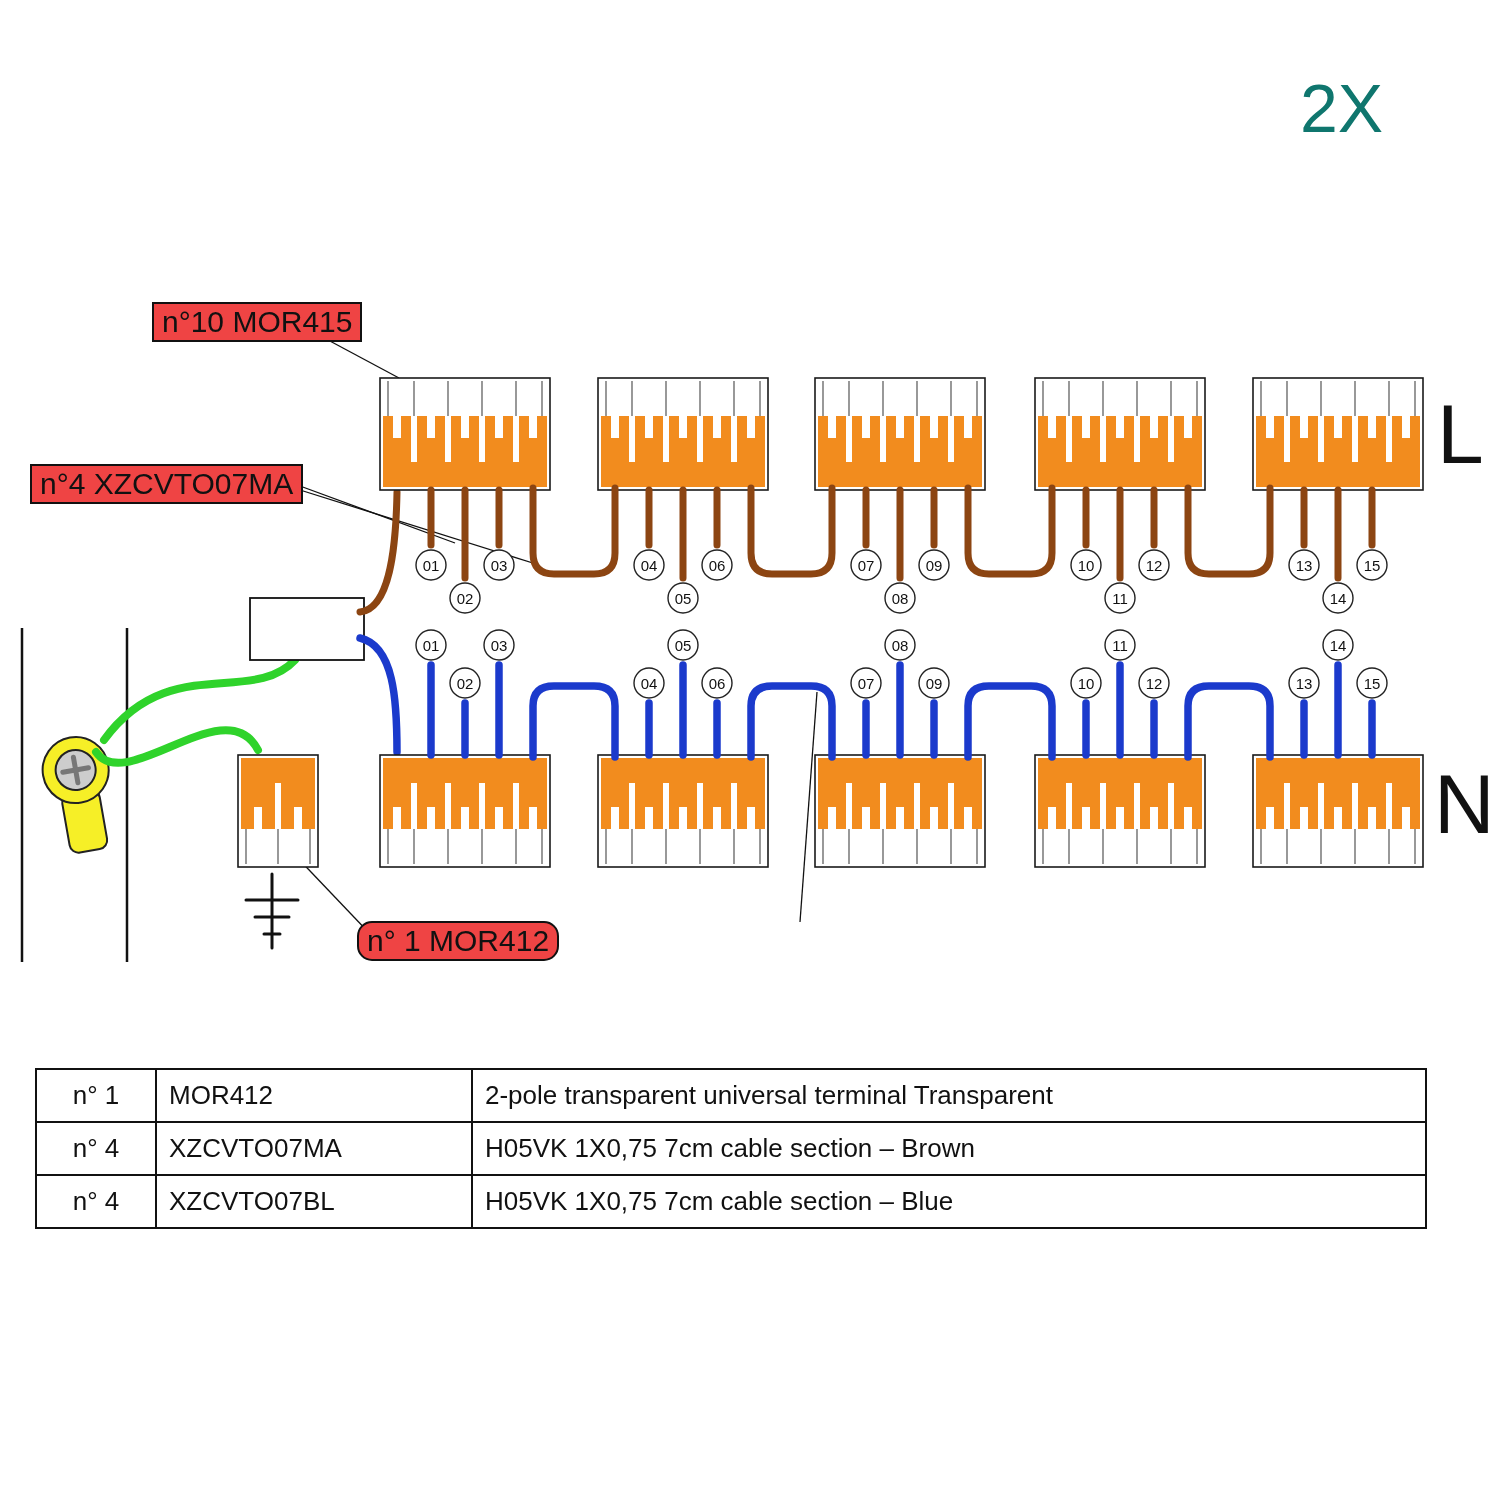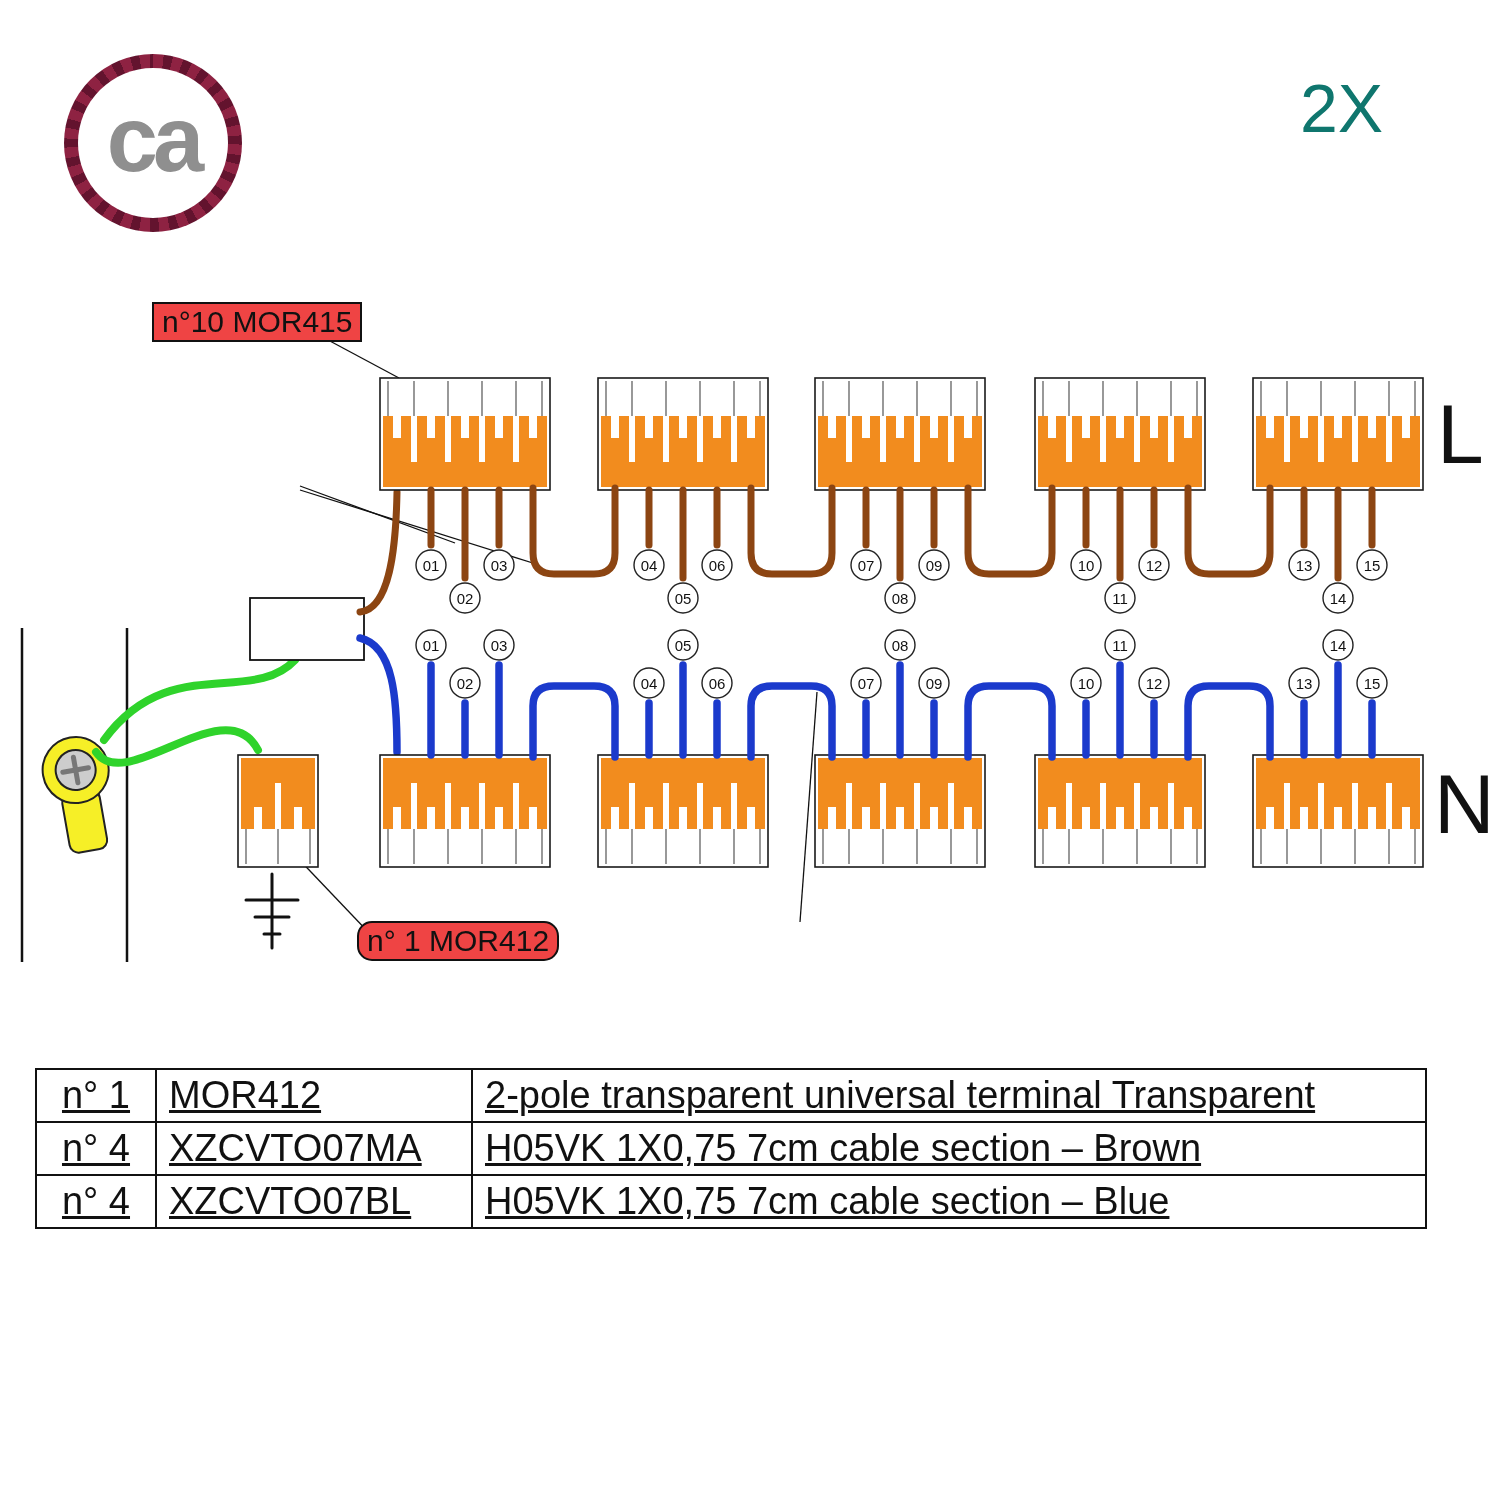--- a/index.html
+++ b/index.html
@@ -56,36 +56,31 @@
   .gnd{stroke:#111;stroke-width:3;stroke-linecap:round;}
   .lug{fill:var(--c-yellow,#F6EF27);stroke:#222;stroke-width:2;}
   .screw{fill:#cdcdcd;stroke:#222;stroke-width:2;}
   .screw-cross{stroke:#777;stroke-width:5;stroke-linecap:round;}
   .jbox{fill:#fff;stroke:#111;stroke-width:1.8;}
 
   
   .table-wrap{position:absolute;left:35px;top:1068px;width:1392px;}
   .table-wrap table{border-collapse:collapse;width:100%;}
   .table-wrap td{
-    border:2.5px solid #111;font-size:38px;height:51px;
-    padding:0 12px;white-space:nowrap;color:#111;text-decoration:underline;
+    border:2.5px solid #111;font-size:26px;height:51px;
+    padding:0 12px;white-space:nowrap;color:#111;
   }
   td.col-qty{width:110px;text-align:center;padding:0 4px;}
   td.col-code{width:290px;}
 </style>
 </head>
 <body>
 
 <div id="canvas">
 
-  <div class="logo">
-    <div class="logo-inner">
-      <span class="logo-text">ca</span>
-    </div>
-  </div>
 
   <div class="qty-label">2X</div>
 
   <svg id="diagram" viewBox="0 0 1500 1498">
     <defs>
       <g id="block5">
         <rect class="blk" x="0" y="0" width="170" height="112"></rect>
         <path class="thin" d="M8 3 V40 M34 3 V40 M68 3 V40 M102 3 V40 M136 3 V40 M162 3 V40"></path>
         <rect class="org" x="3" y="38" width="164" height="71"></rect>
         <rect class="wht" x="31" y="38" width="6" height="46"></rect>
@@ -334,20 +329,21 @@
           <text x="1372" y="570.5" text-anchor="middle" class="badge-text">15</text>
         </g>
         <g>
           <circle cx="1372" cy="683" r="15" class="badge"></circle>
           <text x="1372" y="688.5" text-anchor="middle" class="badge-text">15</text>
         </g>
       </g>
   </svg>
 
   <div class="callout" id="callout-mor415">n°10  MOR415</div>
+  <div class="callout" id="callout-ma">n°4 XZCVTO07MA</div>
   <div class="callout" id="callout-mor412">n° 1 MOR412</div>
 
   <div class="rail-label" id="label-L">L</div>
   <div class="rail-label" id="label-N">N</div>
 
   <div class="table-wrap">
     <table>
       <tbody id="bom-body">
           <tr>
             <td class="col-qty">n° 1</td>

